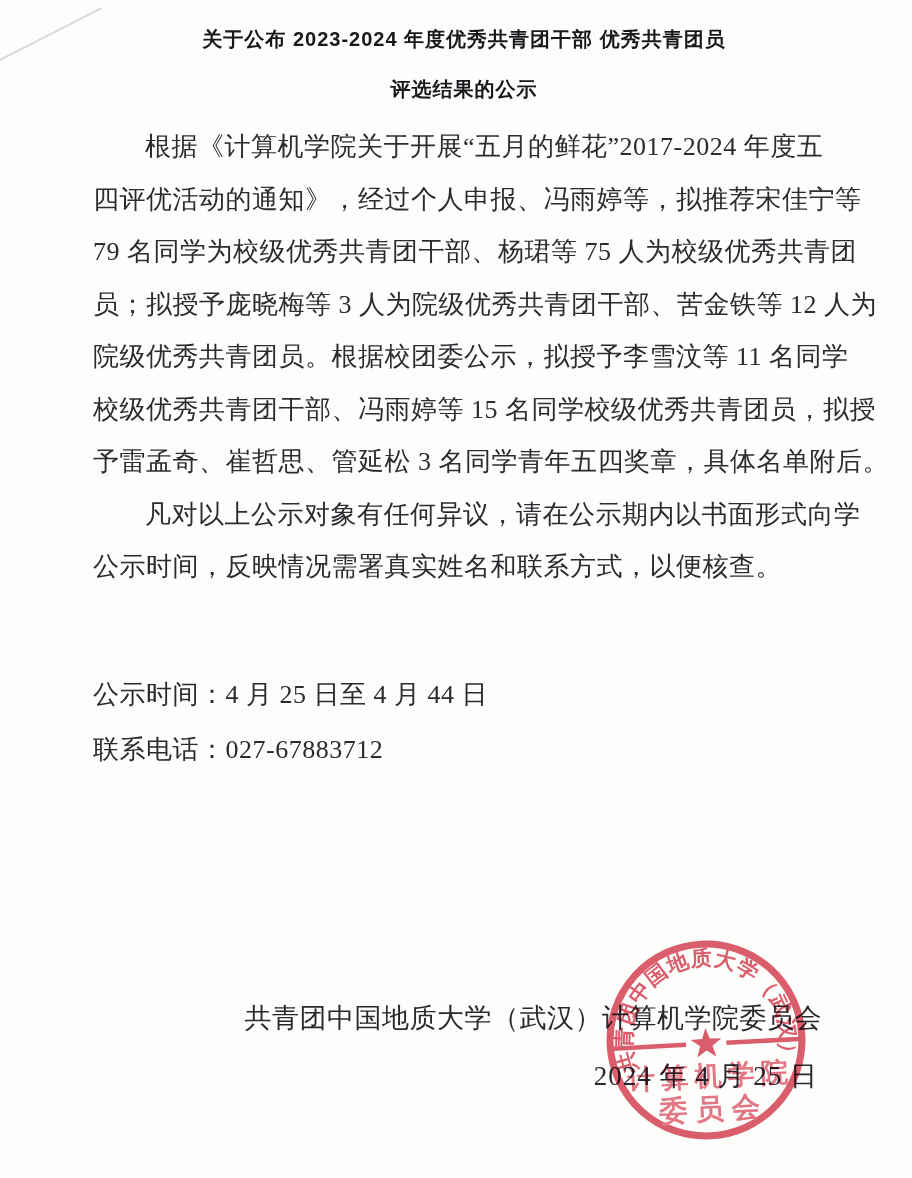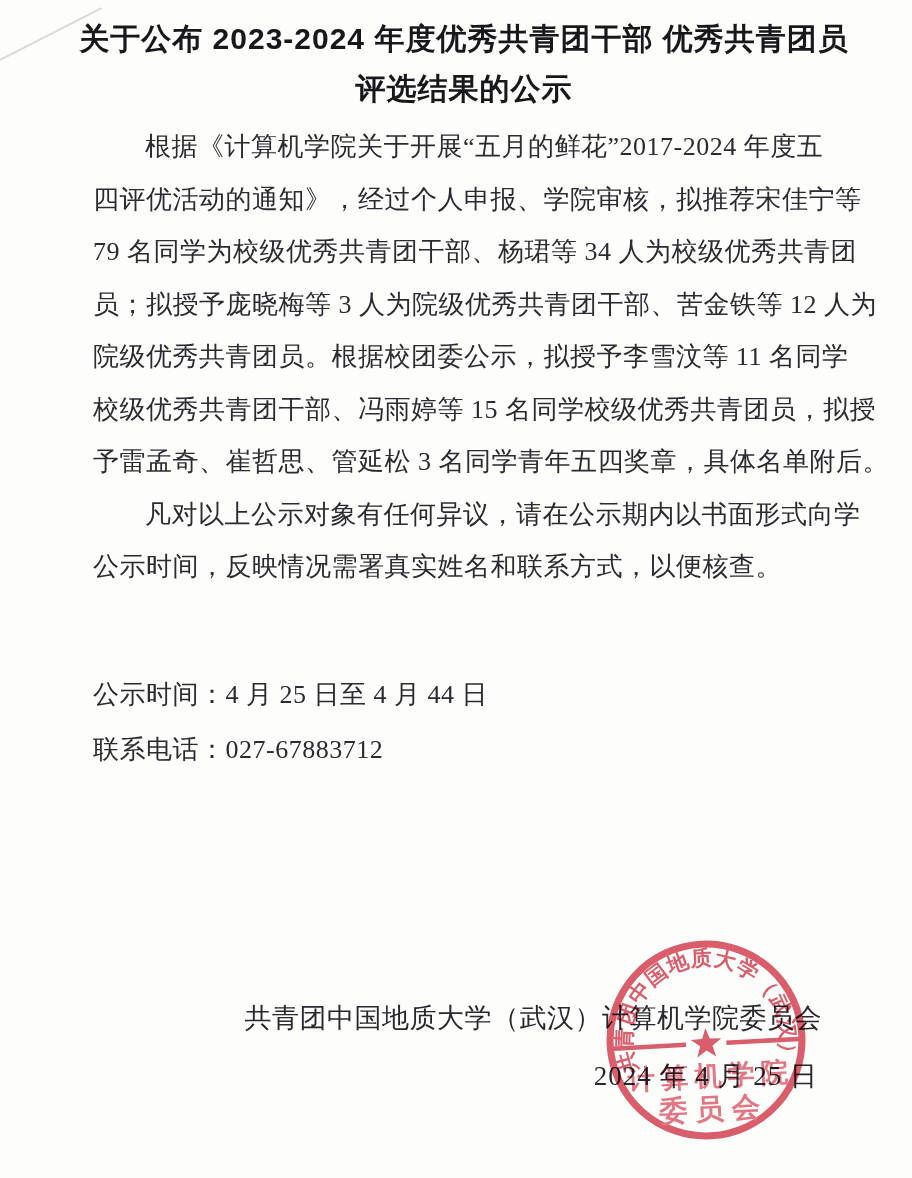--- a/index.html
+++ b/index.html
@@ -21,21 +21,21 @@
     width: 118px; height: 2px;
     background: #d9d9d9;
     transform: rotate(-27deg);
   }
   .doc-title {
     position: absolute;
     top: 14px; left: 56px; right: 40px;
     text-align: center;
     font-family: "Liberation Sans", "DejaVu Sans", sans-serif;
     font-weight: 700;
-    font-size: 30px;
+    font-size: 20px;
     line-height: 50px;
     color: #17171c;
     letter-spacing: 1px;
   }
   .body-block {
     position: absolute;
     top: 121px; left: 93px; width: 729px;
     font-size: 26px;
     line-height: 52.5px;
     letter-spacing: 0.5px;
@@ -105,22 +105,22 @@
 
   <div class="scan-line"></div>
 
   <div class="doc-title">
     <div>关于公布 2023-2024 年度优秀共青团干部 优秀共青团员</div>
     <div>评选结果的公示</div>
   </div>
 
   <div class="body-block">
     <div class="body-line indent">根据《计算机学院关于开展“五月的鲜花”2017-2024 年度五</div>
-    <div class="body-line">四评优活动的通知》，经过个人申报、学院审核，拟推荐宋佳宁等</div>
-    <div class="body-line">79 名同学为校级优秀共青团干部、杨珺等 34 人为校级优秀共青团</div>
+    <div class="body-line">四评优活动的通知》，经过个人申报、冯雨婷等，拟推荐宋佳宁等</div>
+    <div class="body-line">79 名同学为校级优秀共青团干部、杨珺等 75 人为校级优秀共青团</div>
     <div class="body-line">员；拟授予庞晓梅等 3 人为院级优秀共青团干部、苦金铁等 12 人为</div>
     <div class="body-line">院级优秀共青团员。根据校团委公示，拟授予李雪汶等 11 名同学</div>
     <div class="body-line">校级优秀共青团干部、冯雨婷等 15 名同学校级优秀共青团员，拟授</div>
     <div class="body-line">予雷孟奇、崔哲思、管延松 3 名同学青年五四奖章，具体名单附后。</div>
     <div class="body-line indent">凡对以上公示对象有任何异议，请在公示期内以书面形式向学</div>
     <div class="body-line no-justify">公示时间，反映情况需署真实姓名和联系方式，以便核查。</div>
   </div>
 
   <div class="info-block">
     <div>公示时间：4 月 25 日至 4 月 44 日</div>

